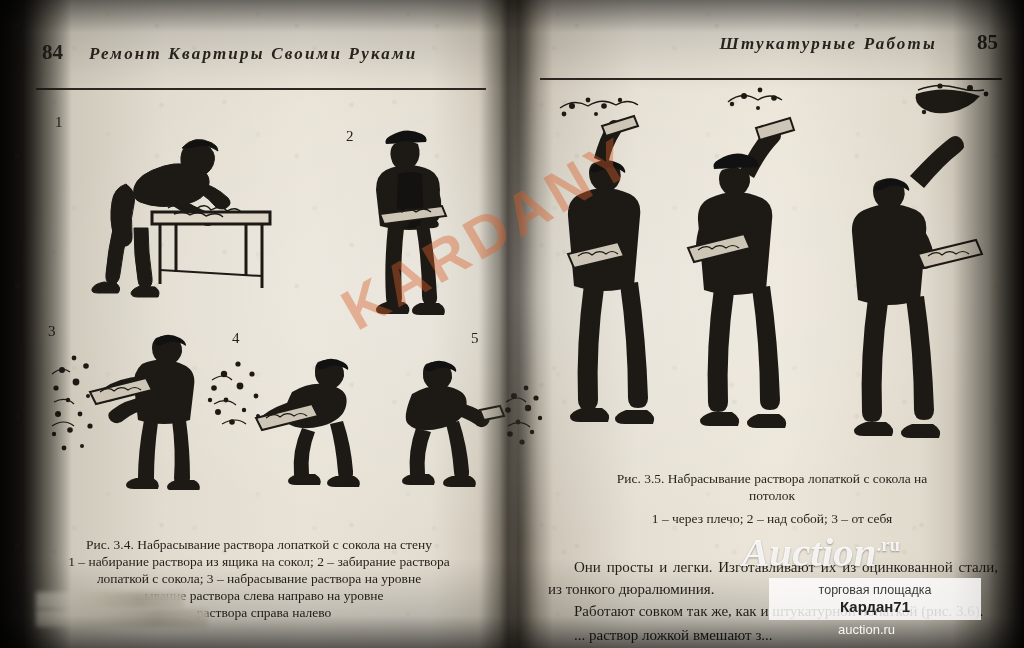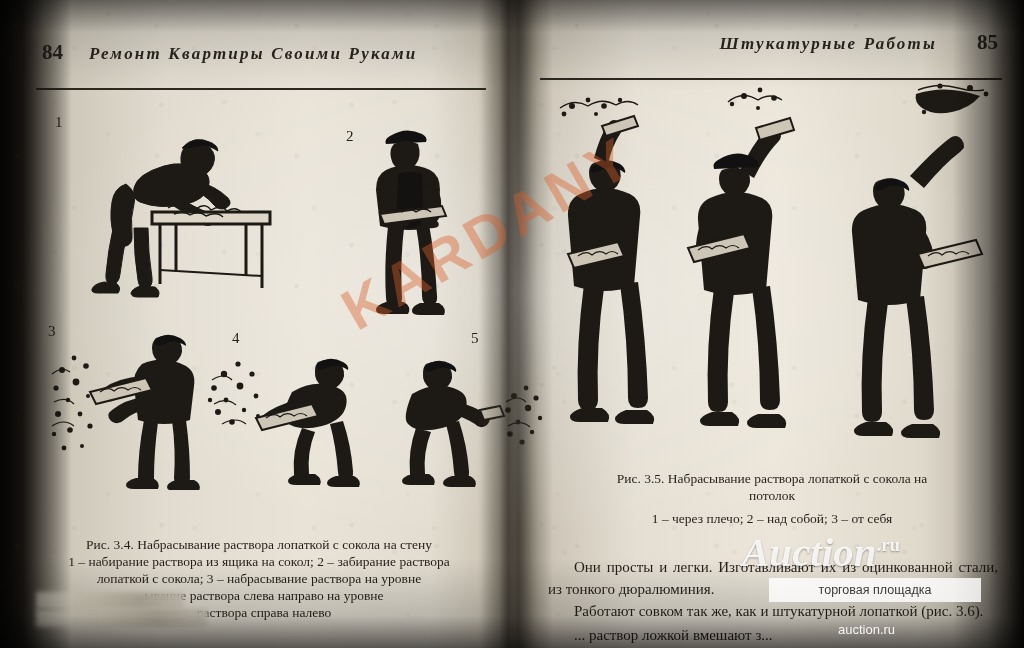--- a/index.html
+++ b/index.html
@@ -567,17 +567,18 @@
   <div class="vignette"></div>
 
   <div class="wm-diag">KARDANY</div>
 
   <div class="wm-auction">
     <span>Auction</span><span class="ru">.ru</span>
   </div>
 
   <div class="wm-box">
     <div class="l1">торговая площадка</div>
+    <div class="l2">Кардан71</div>
   </div>
 
   <div class="wm-site">auction.ru</div>
 
 </div>
 
 </body></html>

